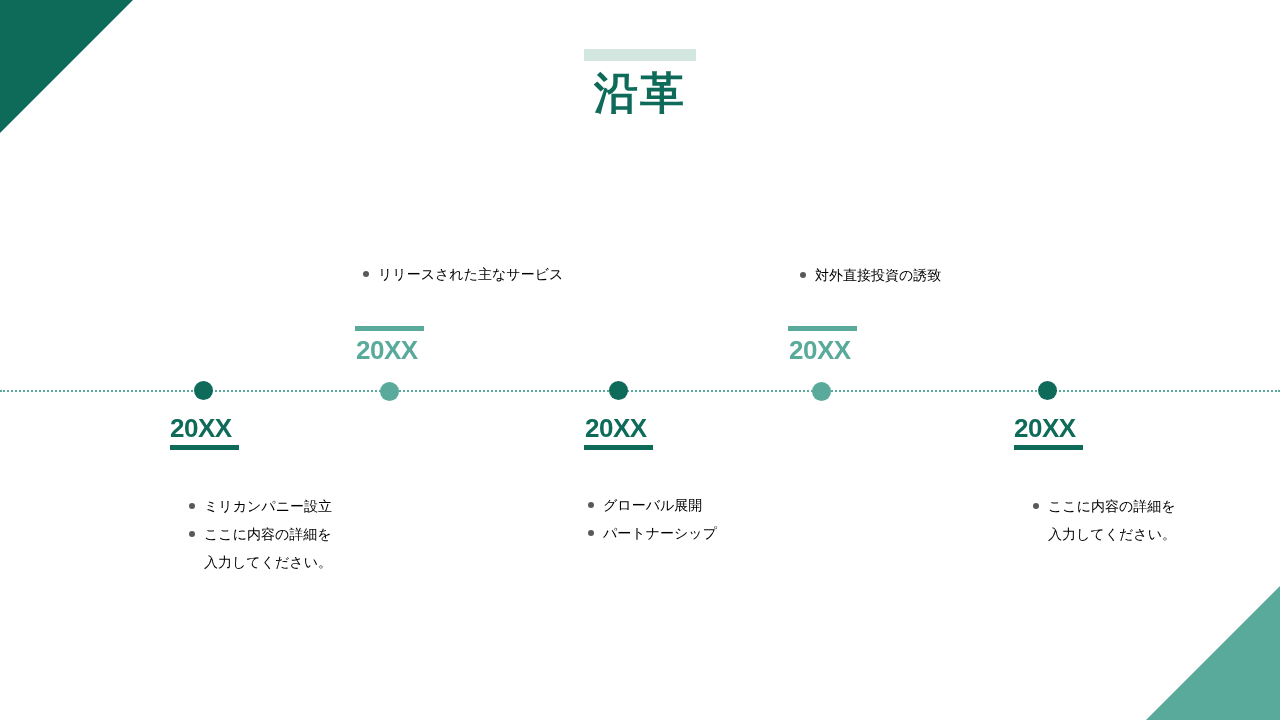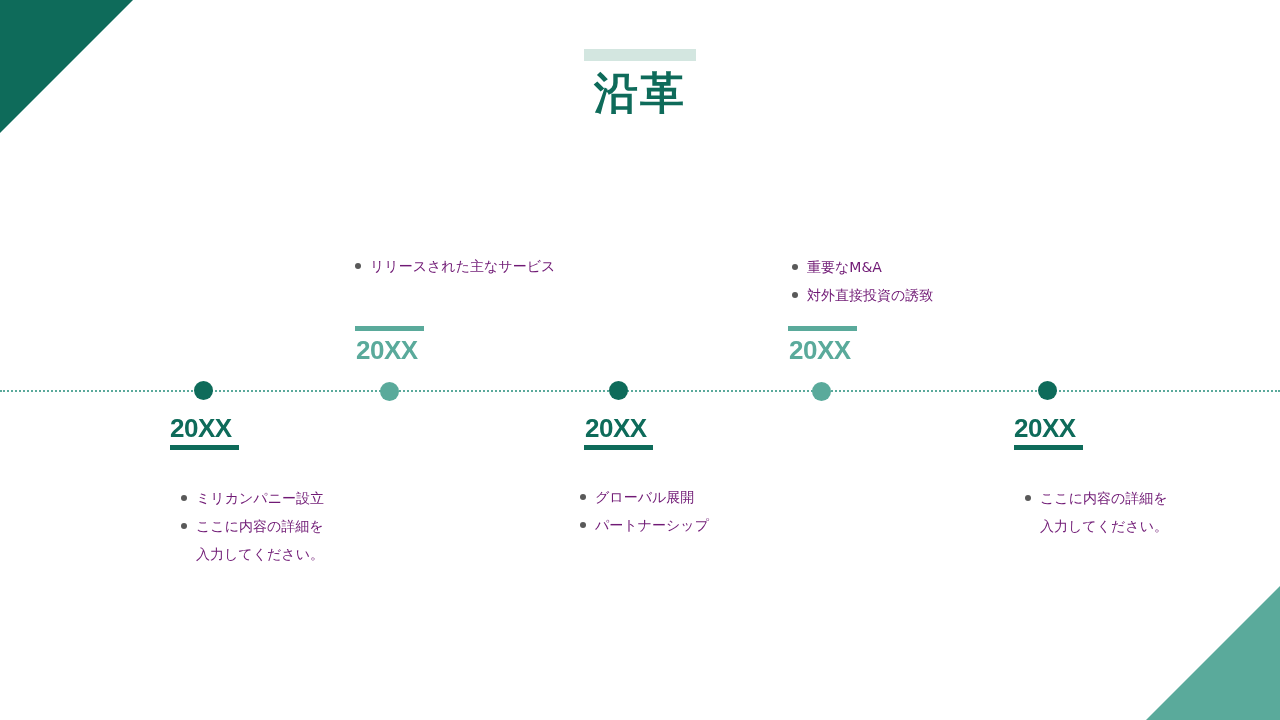--- a/index.html
+++ b/index.html
@@ -11,21 +11,21 @@
     .timeline { position:absolute; left:0; top:390px; width:1280px; height:0; border-top:2px dotted #5aaa9b; }
     .dot { position:absolute; width:19px; height:19px; border-radius:50%; }
     .dot.dark { background:#0e6b5a; }
     .dot.light { background:#5aaa9b; }
     .year { position:absolute; font-family:"Liberation Sans", sans-serif; font-weight:bold; font-size:26px; line-height:26px; letter-spacing:-0.5px;text-align:right; }
     .year.dark { color:#0e6b5a; }
     .year.light { color:#5aaa9b; }
     .ybar { position:absolute; height:5px; width:69px; }
     .ybar.dark { background:#0e6b5a; }
     .ybar.light { background:#5aaa9b; }
-    .blist { position:absolute; margin:8px; padding:0; list-style:none; font-size:14px; color:#701a75; }
+    .blist { position:absolute; margin:16px; padding:0; list-style:none; font-size:14px; color:#000000; }
     .blist li { position:relative; padding-left:15px; line-height:28px; white-space:nowrap; }
     .blist li::before { content:""; position:absolute; left:0; top:11px; width:6px; height:6px; border-radius:50%; background:#595959; }
     .blist li.cont::before { display:none; }
   </style>
 </head>
 <body>
 
 <svg class="corner" style="left:0;top:0" width="134" height="134">
   <polygon points="0,0 133,0 0,133" fill="#0e6b5a"></polygon>
 </svg>
@@ -58,21 +58,20 @@
 
 <div class="dot dark" style="left:609px;top:381px"></div>
 <div class="year dark" style="left:585px;top:415px">20XX</div>
 <div class="ybar dark" style="left:584px;top:445px"></div>
 <ul class="blist" style="left:572px;top:475px">
   <li>グローバル展開</li>
   <li>パートナーシップ</li>
 </ul>
 
 <ul class="blist" style="left:784px;top:245px">
-  <li>重要なM&amp;A</li>
   <li>対外直接投資の誘致</li>
 </ul>
 <div class="ybar light" style="left:788px;top:326px"></div>
 <div class="year light" style="left:789px;top:337px">20XX</div>
 <div class="dot light" style="left:812px;top:382px"></div>
 
 <div class="dot dark" style="left:1038px;top:381px"></div>
 <div class="year dark" style="left:1014px;top:415px">20XX</div>
 <div class="ybar dark" style="left:1014px;top:445px"></div>
 <ul class="blist" style="left:1017px;top:476px">

